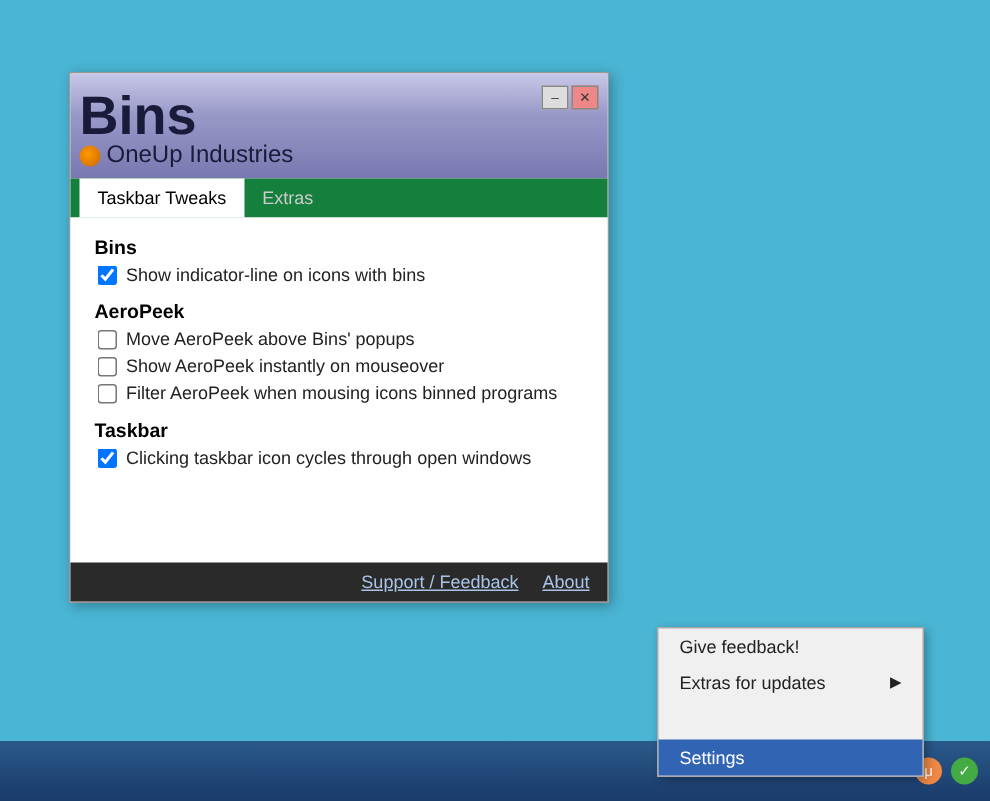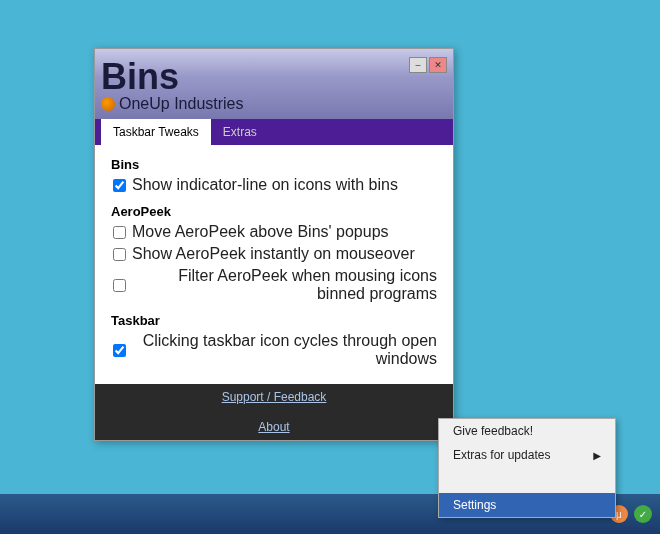--- a/index.html
+++ b/index.html
@@ -15,21 +15,20 @@
 
     
     .main-window {
       position: absolute;
       top: 48px;
       left: 46px;
       width: 360px;
       background: #fff;
       border: 1px solid #999;
       box-shadow: 2px 2px 8px rgba(0,0,0,0.3);
-      margin-left: 48px;
     }
 
     .title-bar {
       background: linear-gradient(180deg, #c8c8e8 0%, #9898c8 40%, #7878b0 100%);
       padding: 6px 6px 0 6px;
       display: flex;
       justify-content: space-between;
       align-items: flex-start;
     }
 
@@ -70,21 +69,21 @@
       justify-content: center;
       cursor: pointer;
       color: #333;
     }
 
     .win-btn.close-btn {
       background: #e88;
     }
 
     .tab-bar {
-      background: #4c1d95;
+      background: #15803d;
       display: flex;
       padding: 0 6px;
     }
 
     .tab {
       padding: 6px 12px;
       color: #ccc;
       cursor: pointer;
       font-size: 12px;
     }
@@ -120,33 +119,31 @@
       padding-left: 2px;
     }
 
     .checkbox-row input[type="checkbox"] {
       width: 13px;
       height: 13px;
       cursor: pointer;
     }
 
     .checkbox-label {
-      font-size: 16px;
+      font-size: 12px;
       color: #222;
-      text-align: right;
     }
 
     .footer-bar {
       background: #2a2a2a;
       display: flex;
       justify-content: flex-end;
       align-items: center;
       padding: 6px 12px;
       gap: 16px;
-      flex-direction: column;
     }
 
     .footer-link {
       color: #aac4e8;
       font-size: 12px;
       text-decoration: underline;
       cursor: pointer;
     }
 
     

